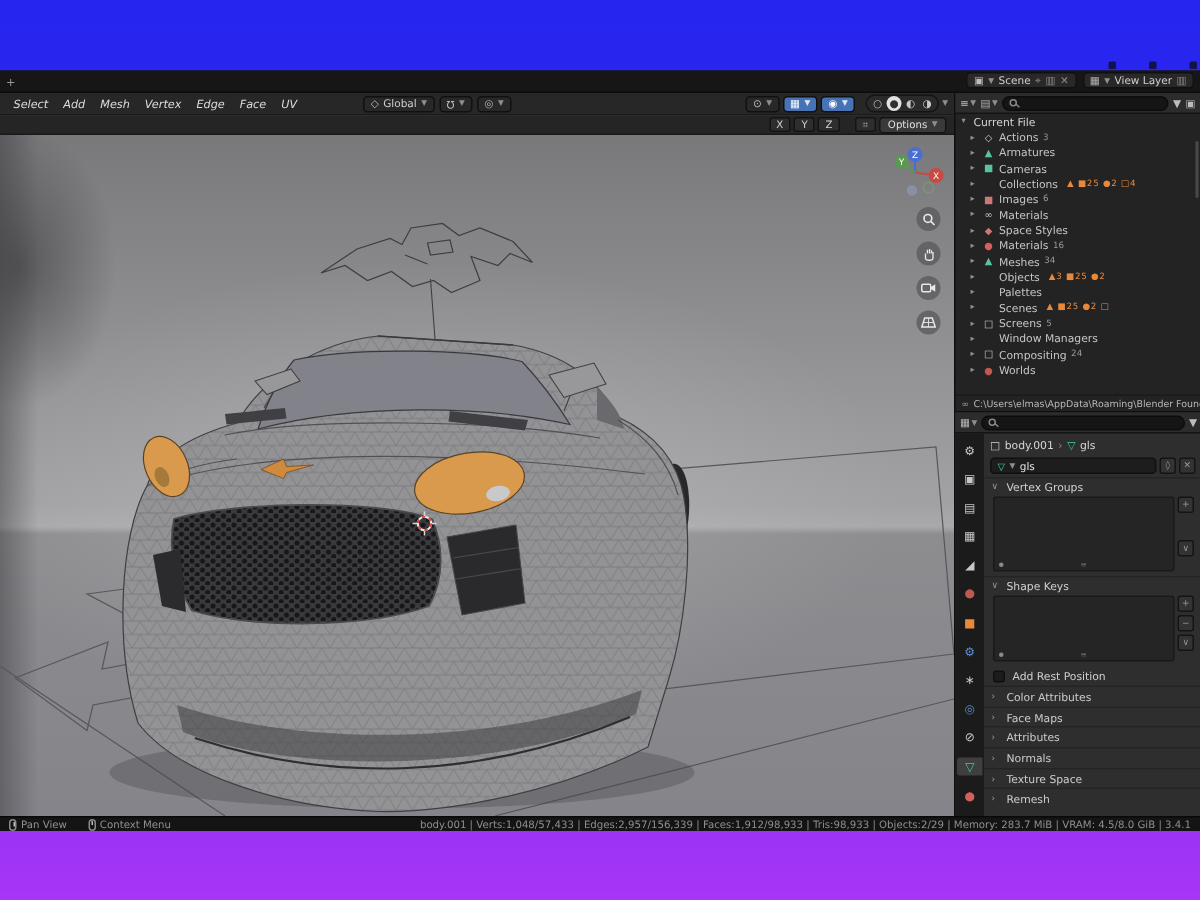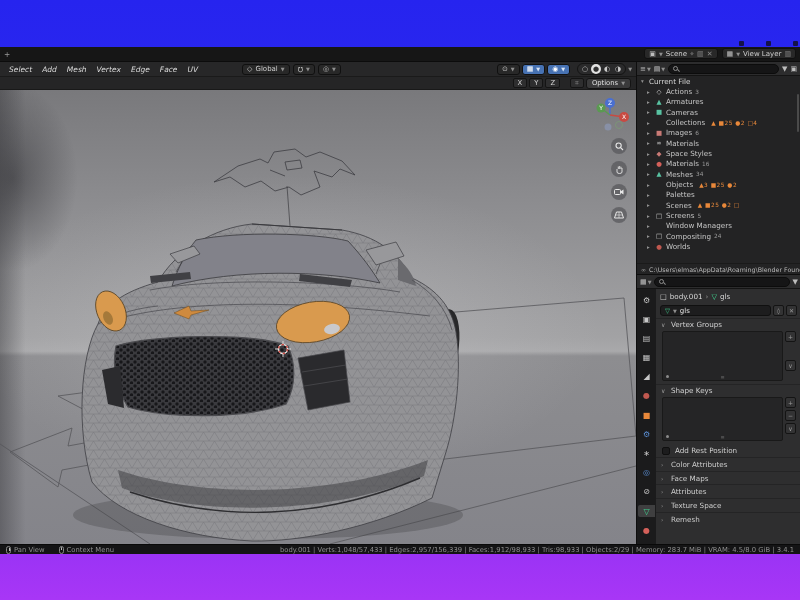--- a/index.html
+++ b/index.html
@@ -576,20 +576,24 @@
               <div class="sec">
                 <span class="chev">›</span>
                 <span>Face Maps</span>
               </div>
               <div class="sec">
                 <span class="chev">›</span>
                 <span>Attributes</span>
               </div>
               <div class="sec">
                 <span class="chev">›</span>
+                <span>Normals</span>
+              </div>
+              <div class="sec">
+                <span class="chev">›</span>
                 <span>Texture Space</span>
               </div>
               <div class="sec">
                 <span class="chev">›</span>
                 <span>Remesh</span>
               </div>
             </div>
         </div>
       </div>
     </div>

